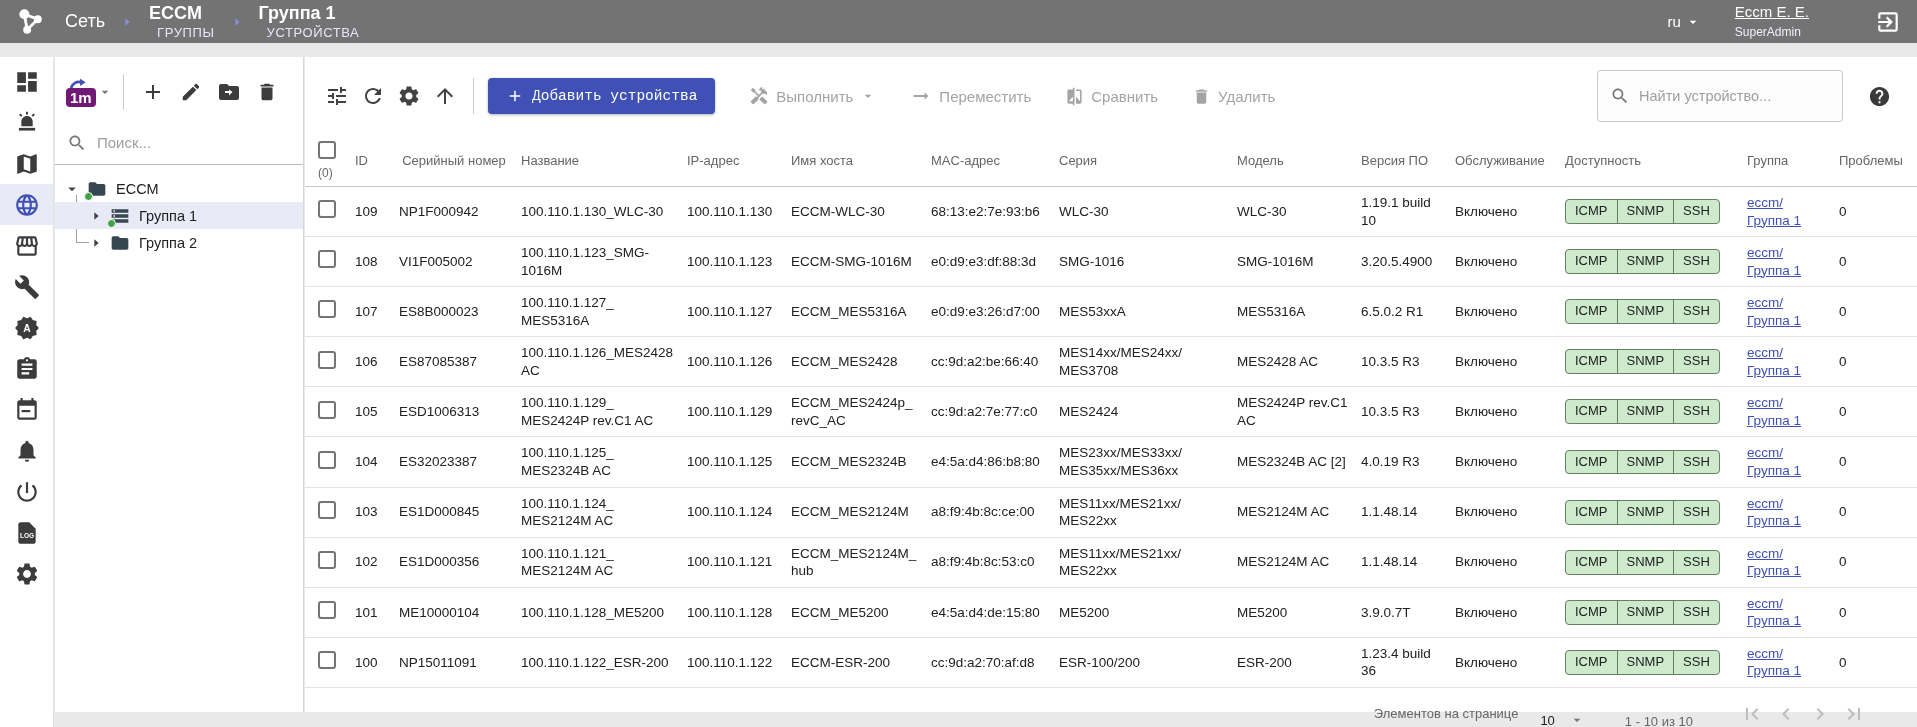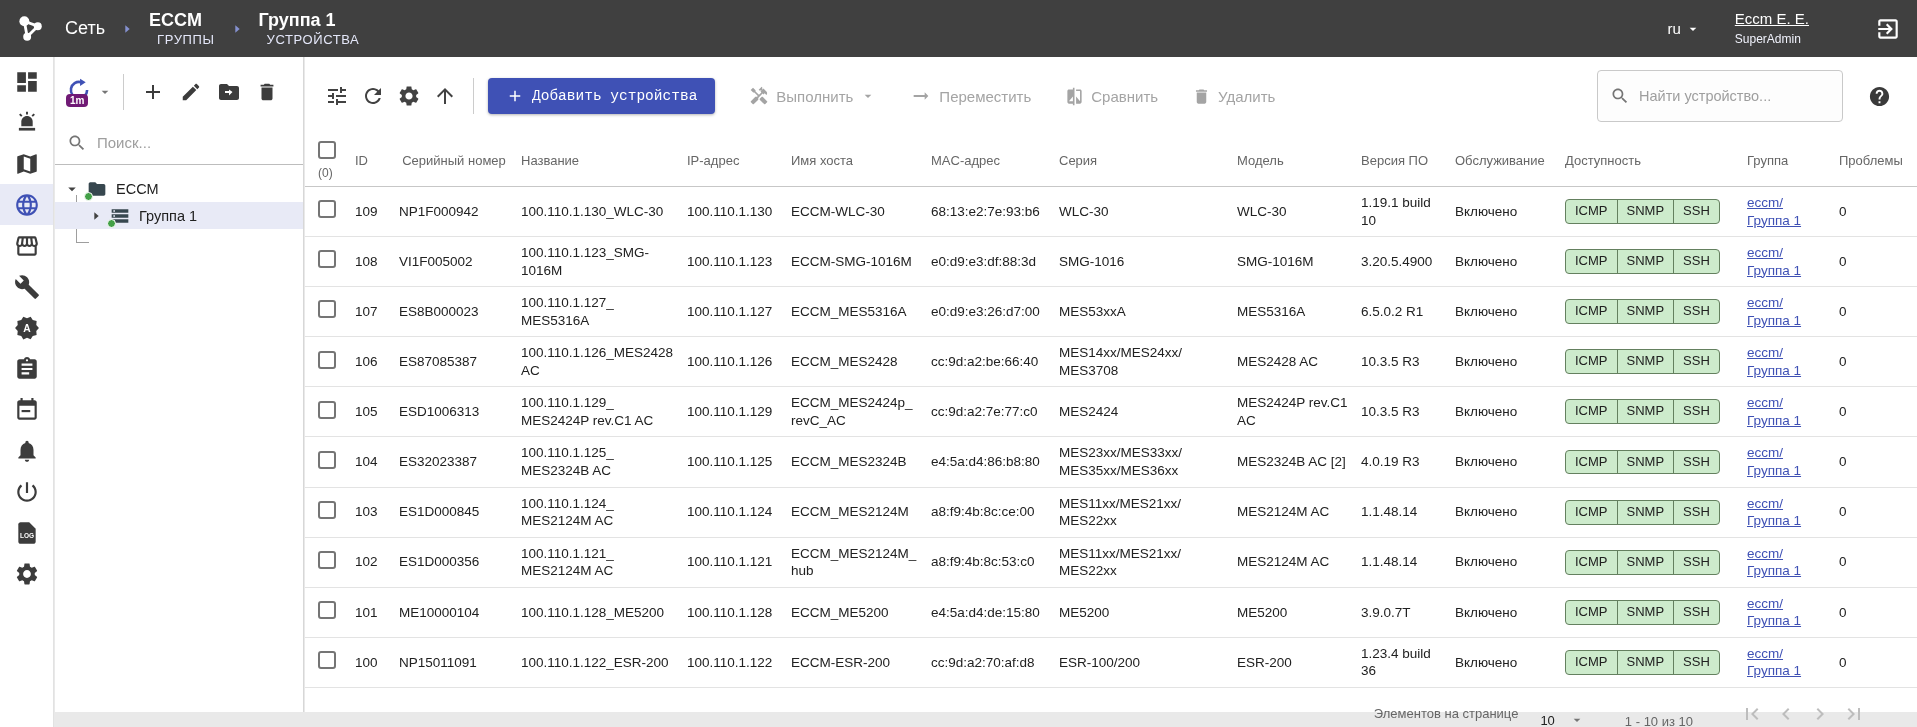--- a/index.html
+++ b/index.html
@@ -1,20 +1,20 @@
 <!DOCTYPE html>
 <html><head>
 <meta charset="utf-8">
 <style>
   * { margin:0; padding:0; box-sizing:border-box; }
   html,body { width:1917px; height:727px; overflow:hidden; background:#e9e9e9;
     font-family:"Liberation Sans", sans-serif; color:#212121; }
 
   
-  .appbar { position:absolute; left:0; top:0; right:0; height:57px; background:#404040;
+  .appbar { position:absolute; left:0; top:0; right:0; height:43px; background:#737373;
     color:#fff; display:flex; align-items:center; z-index:10; }
   .logo { margin:0 18px 0 13px; display:flex; align-items:center; }
   .crumb { display:flex; flex-direction:column; justify-content:center; line-height:1.05; }
   .crumb .lbl { font-size:18px; font-weight:700; }
   .crumb .lbl.plain { font-weight:400; }
   .crumb .sub { font-size:13px; letter-spacing:.6px; margin-top:3px; color:#e4e7f9;padding-left:8px; }
   .bc-sep { margin:0 14px; display:flex; align-items:center; color:#8591d0; }
   .appbar-spacer { flex:1; }
   .lang { display:flex; align-items:center; font-size:15px; gap:4px; margin-right:34px; cursor:pointer; }
   .userbox { margin-right:66px; line-height:1.2; }
@@ -29,21 +29,21 @@
     color:#3c3c3c; cursor:pointer; }
   .rail-item.active { background:#e8eaf6; color:#3f51b5; }
 
   
   .tree-panel { position:absolute; left:55px; top:57px; width:249px; bottom:15px; background:#fff;
     border-right:1px solid #d7d7d7; }
   .tree-toolbar { height:64px; display:flex; align-items:center; padding:6px 8px 0 10px; }
   .sched { position:relative; width:30px; height:30px; color:#3f51b5; }
   .sched svg.arc { position:absolute; left:1px; top:0; }
   .sched .badge1m { position:absolute; left:1px; bottom:0; background:#701a75; color:#fff;
-    font-size:10px; font-weight:700; border-radius:4px; padding:1px 4px; }
+    font-size:15px; font-weight:700; border-radius:4px; padding:1px 4px; }
   .sched-caret { color:#757575; margin:4px 2px 0 2px; }
   .tdiv { width:1px; height:36px; background:#ccc; margin:0 10px 0 8px; }
   .tbtn { display:flex; align-items:center; justify-content:center; width:38px; height:38px;
     color:#3c3c3c; cursor:pointer; }
   .tree-search { height:44px; display:flex; align-items:center; gap:10px; padding:0 12px;
     border-bottom:1px solid #bdbdbd; color:#757575; }
   .tree-search input { border:none; outline:none; font-size:15px; width:170px;
     font-family:inherit; color:#212121; background:transparent; }
   .tree-search input::placeholder { color:#9e9e9e; }
   .tree { position:relative; padding-top:10px; font-size:14.5px; }
@@ -411,20 +411,33 @@
             <use href="#sym-caret-right"></use>
           </svg>
         </span>
       <span class="node-ic">
           <svg width="20" height="20">
             <use href="#sym-storage"></use>
           </svg>
           <span class="dot"></span>
         </span>
       <span>Группа 1</span>
+    </div>
+    <div class="tree-row child">
+      <span class="caret">
+          <svg width="16" height="16">
+            <use href="#sym-caret-right"></use>
+          </svg>
+        </span>
+      <span class="node-ic">
+          <svg width="20" height="20">
+            <use href="#sym-folder"></use>
+          </svg>
+        </span>
+      <span>Группа 2</span>
     </div>
   </div>
 </div>
 
 <div class="main">
   <div class="toolbar">
     <span class="tool-ic">
         <svg width="24" height="24">
           <use href="#sym-tune"></use>
         </svg>

